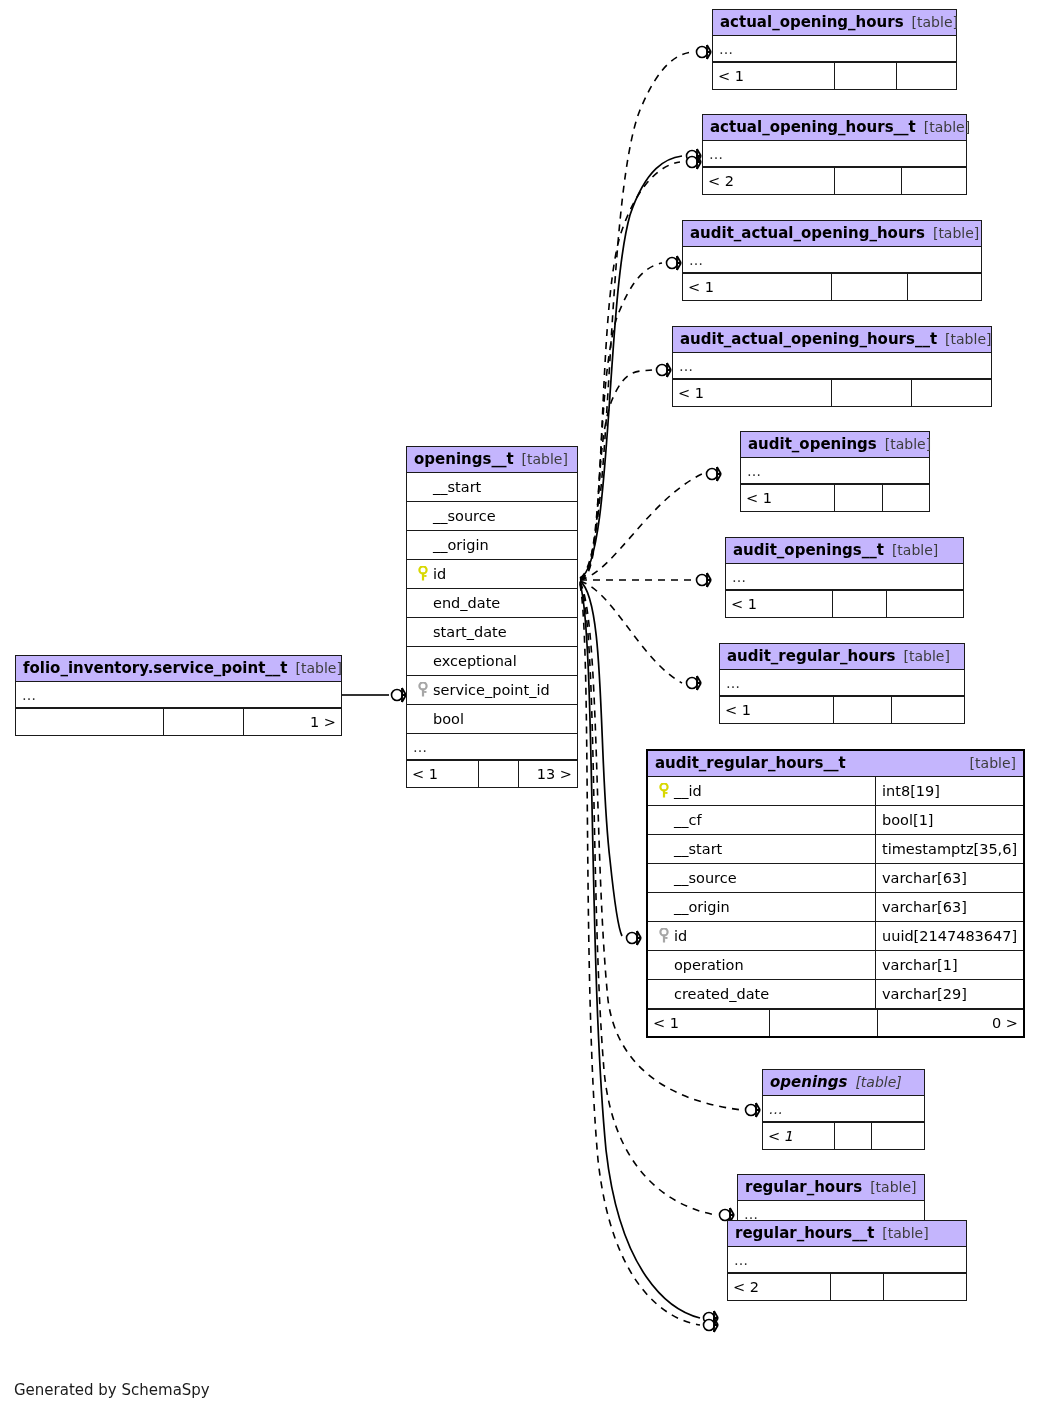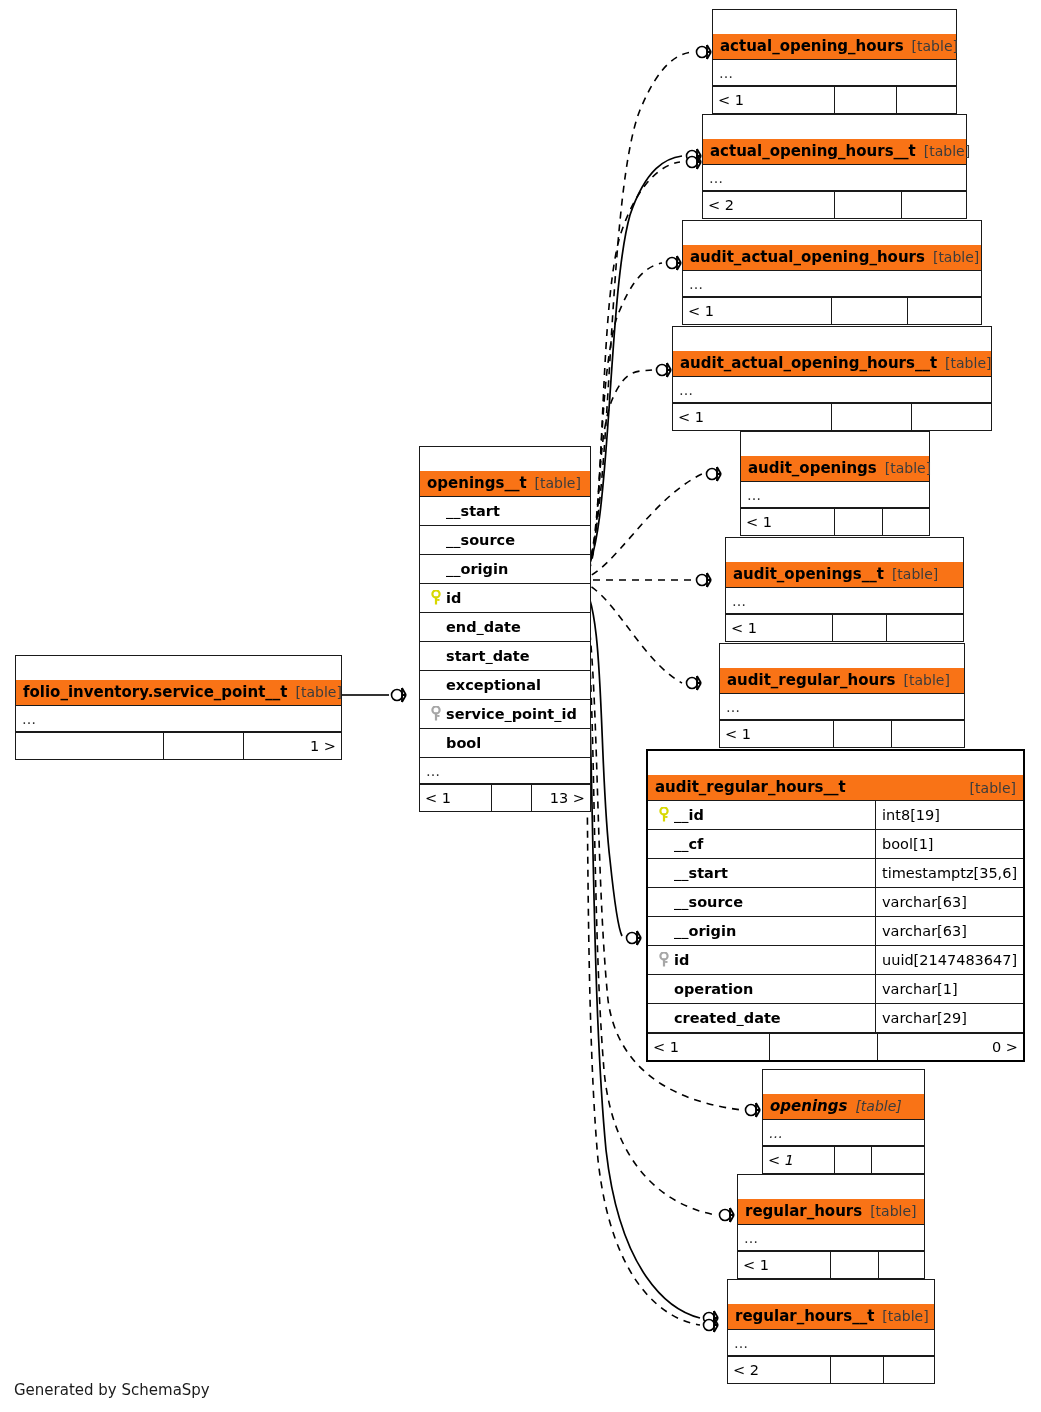--- a/index.html
+++ b/index.html
@@ -32,32 +32,30 @@
     background: #ffffff;
     border: 1px solid #1a1a1a;
     box-sizing: border-box;
     font-size: 14.5px;
     color: #000000;
   }
   .table-box.emph {
     border: 2px solid #000000;
   }
   .tbl-header {
-    background: #f97316;
+    background: #c4b5fd;
     border-bottom: 1px solid #1a1a1a;
     padding: 3px 7px 4px 7px;
     display: flex;
     align-items: baseline;
     box-sizing: border-box;
     white-space: nowrap;
-    margin-top: 24px;
   }
   .tbl-header.wide-gap {
     justify-content: space-between;
-    align-items: flex-end;
   }
   .tbl-name {
     font-weight: bold;
     font-size: 15px;
     color: #000;
   }
   .tbl-tag {
     font-size: 14px;
     color: #3c3c3c;
     margin-left: 8px;
@@ -70,21 +68,20 @@
     height: 29px;
     white-space: nowrap;
   }
   .tbl-row:last-child { border-bottom: none; }
   .col-name {
     flex: 1 1 auto;
     padding-left: 6px;
     display: flex;
     align-items: flex-start;
     overflow: hidden;
-    font-weight: bold;
   }
   .col-type {
     flex: 0 0 auto;
     border-left: 1px solid #1a1a1a;
     padding: 0 6px 0 6px;
     height: 100%;
     display: flex;
     align-items: center;
     box-sizing: border-box;
   }
@@ -248,21 +245,21 @@
       <span class="tbl-tag">[table]</span>
     </div>
     <div class="tbl-row ellipsis-row">…</div>
     <div class="footer-row">
       <div class="fcell l" style="flex:0 0 147px;"></div>
       <div class="fcell l" style="flex:0 0 80px;"></div>
       <div class="fcell r" style="flex:1 1 auto;">1 &gt;</div>
     </div>
   </div>
 
-  <div class="table-box" style="left:419px; top:446px; width:172px;">
+  <div class="table-box" style="left:406px; top:446px; width:172px;">
     <div class="tbl-header">
       <span class="tbl-name">openings__t</span>
       <span class="tbl-tag">[table]</span>
     </div>
 
     <div class="tbl-row">
       <span class="col-name">
         <span class="keyslot"></span>
         <span>__start</span>
       </span>
@@ -527,21 +524,21 @@
       <span class="tbl-tag">[table]</span>
     </div>
     <div class="tbl-row ellipsis-row">…</div>
     <div class="footer-row">
       <div class="fcell l" style="flex:0 0 92px;">&lt; 1</div>
       <div class="fcell l" style="flex:0 0 48px;"></div>
       <div class="fcell r" style="flex:1 1 auto;"></div>
     </div>
   </div>
 
-  <div class="table-box" style="left:727px; top:1279px; width:208px;">
+  <div class="table-box" style="left:727px; top:1220px; width:240px;">
     <div class="tbl-header">
       <span class="tbl-name">regular_hours__t</span>
       <span class="tbl-tag">[table]</span>
     </div>
     <div class="tbl-row ellipsis-row">…</div>
     <div class="footer-row">
       <div class="fcell l" style="flex:0 0 102px;">&lt; 2</div>
       <div class="fcell l" style="flex:0 0 53px;"></div>
       <div class="fcell r" style="flex:1 1 auto;"></div>
     </div>

